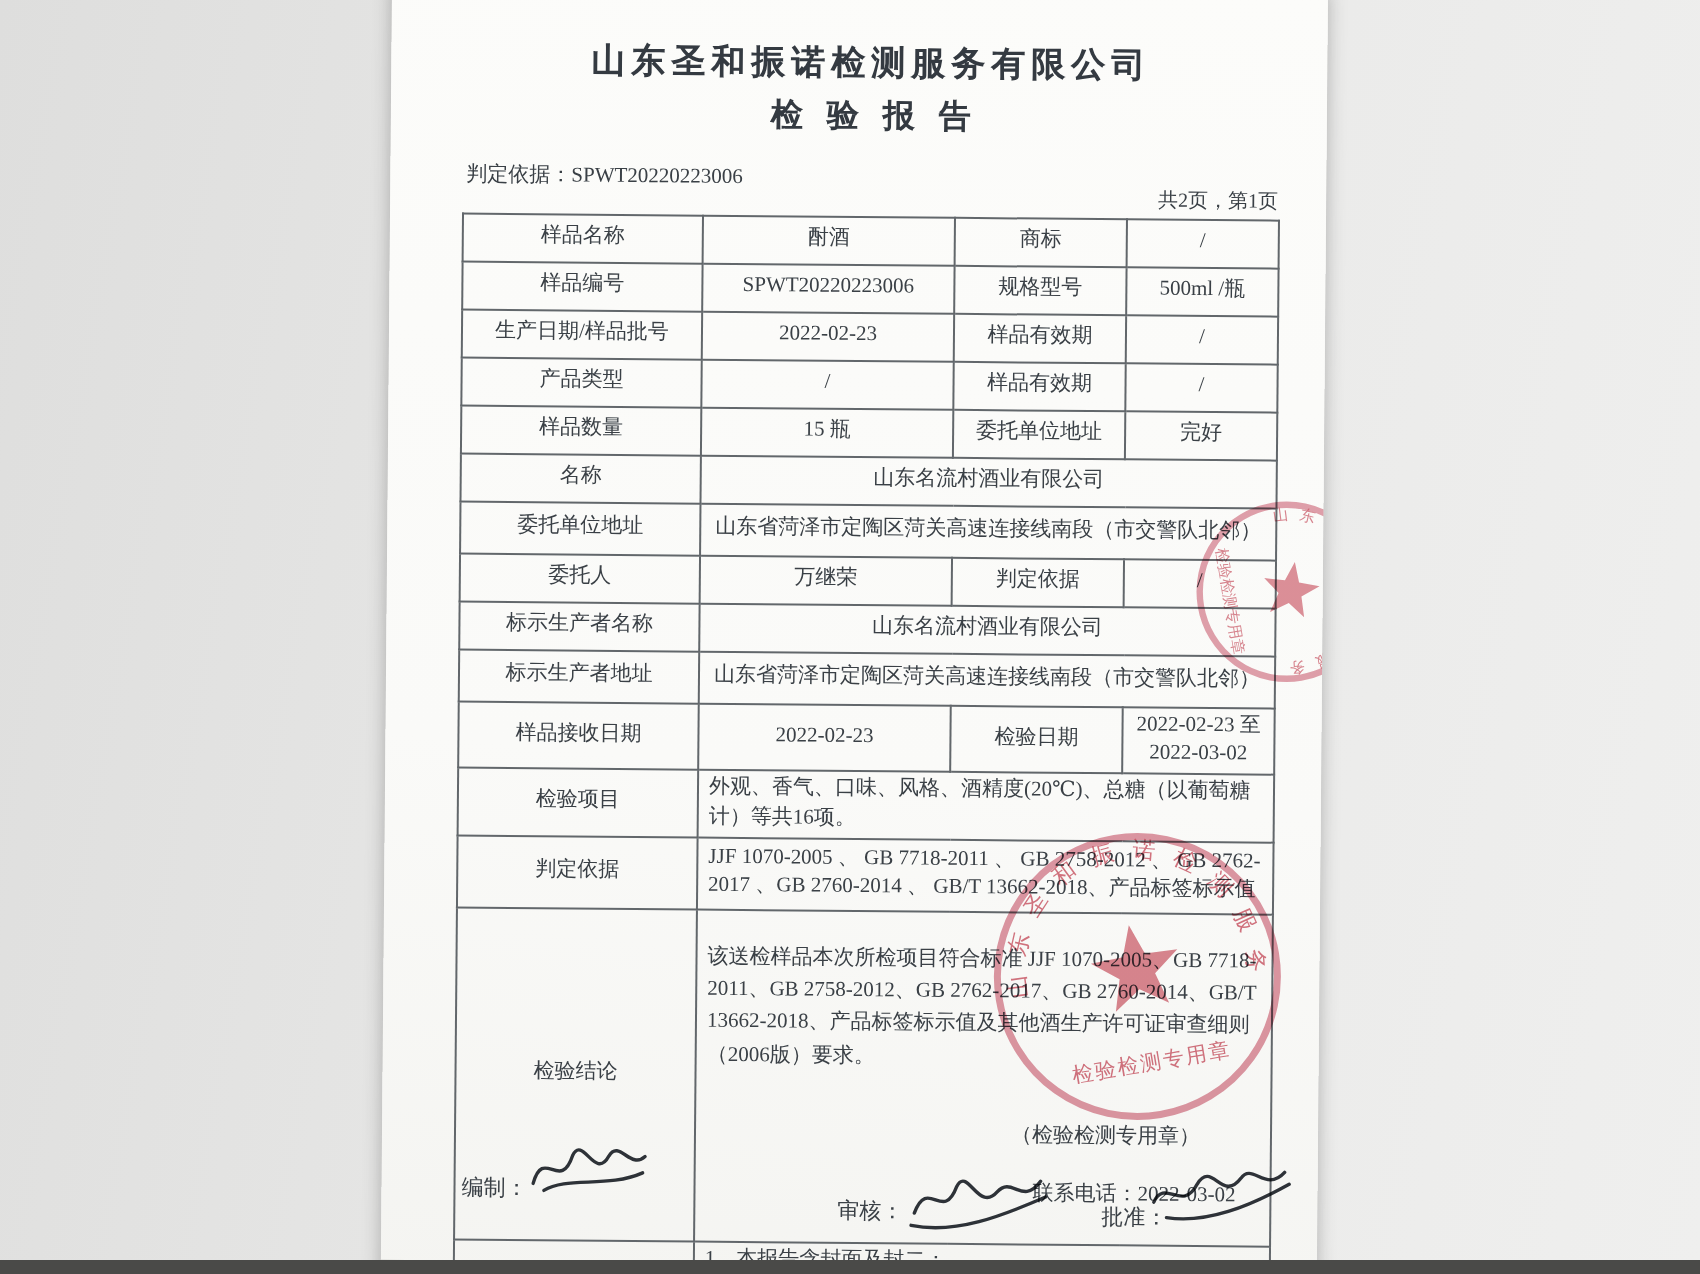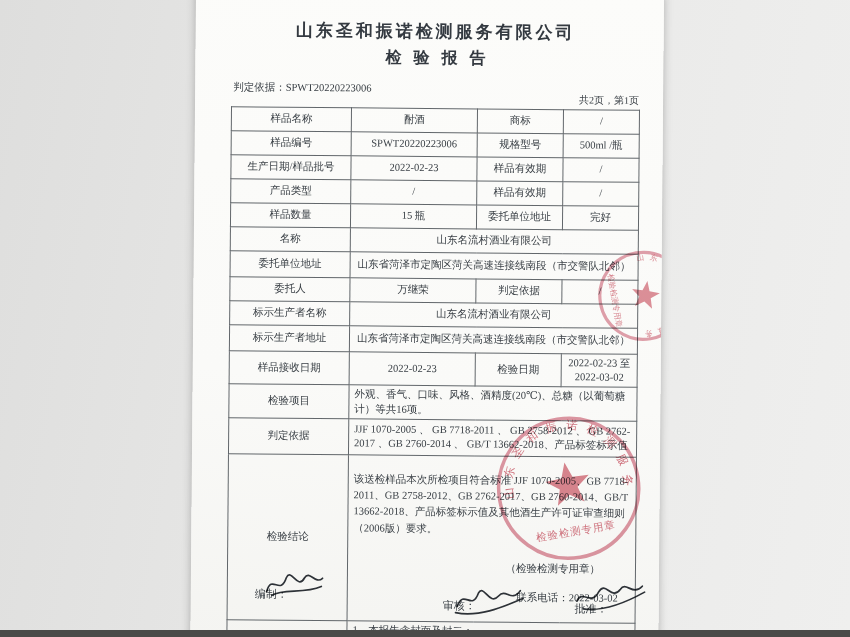--- a/index.html
+++ b/index.html
@@ -40,21 +40,21 @@
     vertical-align:middle;white-space:pre-line;line-height:1.35;
   }
   td.k-label{text-align:center;}
   td.k-value{text-align:center;}
   td.k-text{text-align:left;padding:3px 8px;}
   .concl-wrap{position:relative;}
   .concl-text{text-align:left;line-height:1.55;}
   .concl-seal-note{text-align:right;padding-right:30px;margin-top:10px;}
   .concl-issue{text-align:right;padding-right:12px;margin-top:1px;}
   .footer-row{position:absolute;left:0;top:582px;width:468px;height:60px;font-size:11px;}
-  .sig-label{position:absolute;font-size:11px;color:#3a4046;margin-left:24px;}
+  .sig-label{position:absolute;font-size:11px;color:#3a4046;}
   .lbl-prepared{left:40px;top:12px;}
   .lbl-reviewed{left:228px;top:22px;font-family:Liberation Serif, serif;}
   .lbl-approved{left:360px;top:24px;}
   .sig{position:absolute;mix-blend-mode:multiply;}
   .sig-1{left:72px;top:-8px;transform:rotate(-6deg);}
   .sig-2{left:262px;top:4px;transform:rotate(-4deg);}
   .sig-3{left:382px;top:2px;transform:rotate(-3deg);}
   .stamp{position:absolute;mix-blend-mode:multiply;pointer-events:none;}
   .stamp-main{left:302px;top:418px;transform:rotate(-10deg);opacity:.85;}
   .stamp-seam{left:402px;top:252px;transform:rotate(80deg);opacity:.8;}

